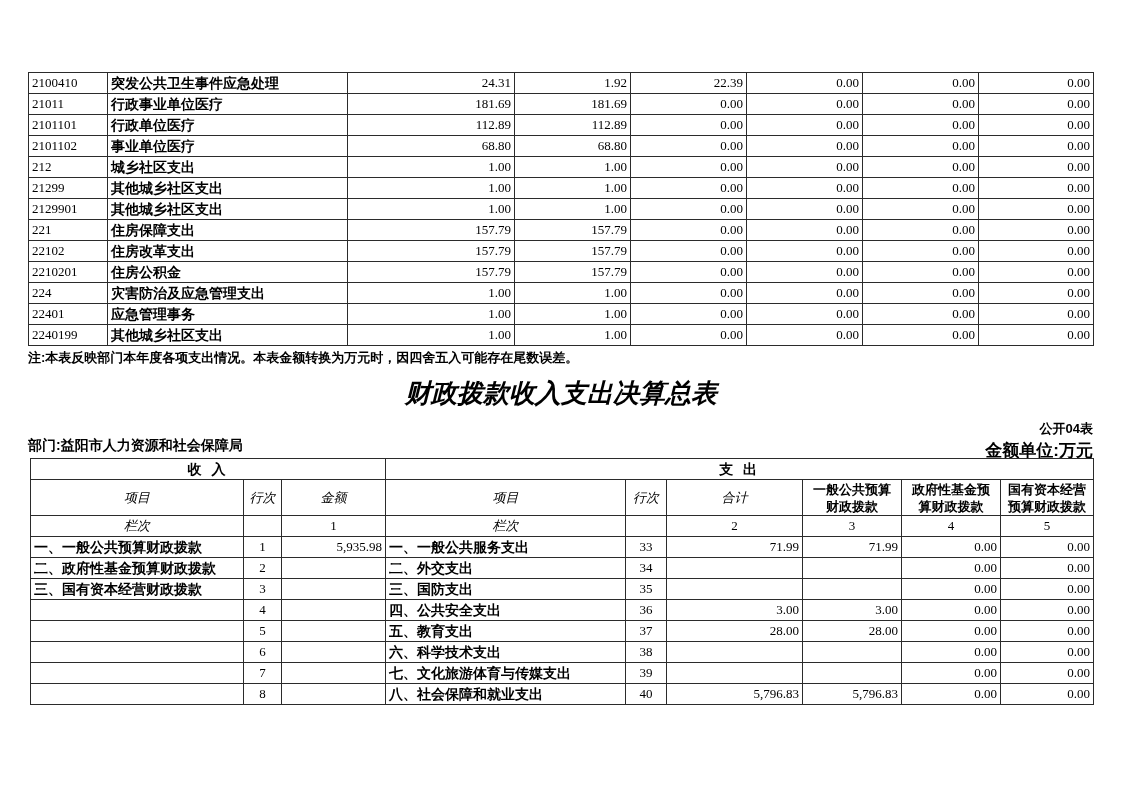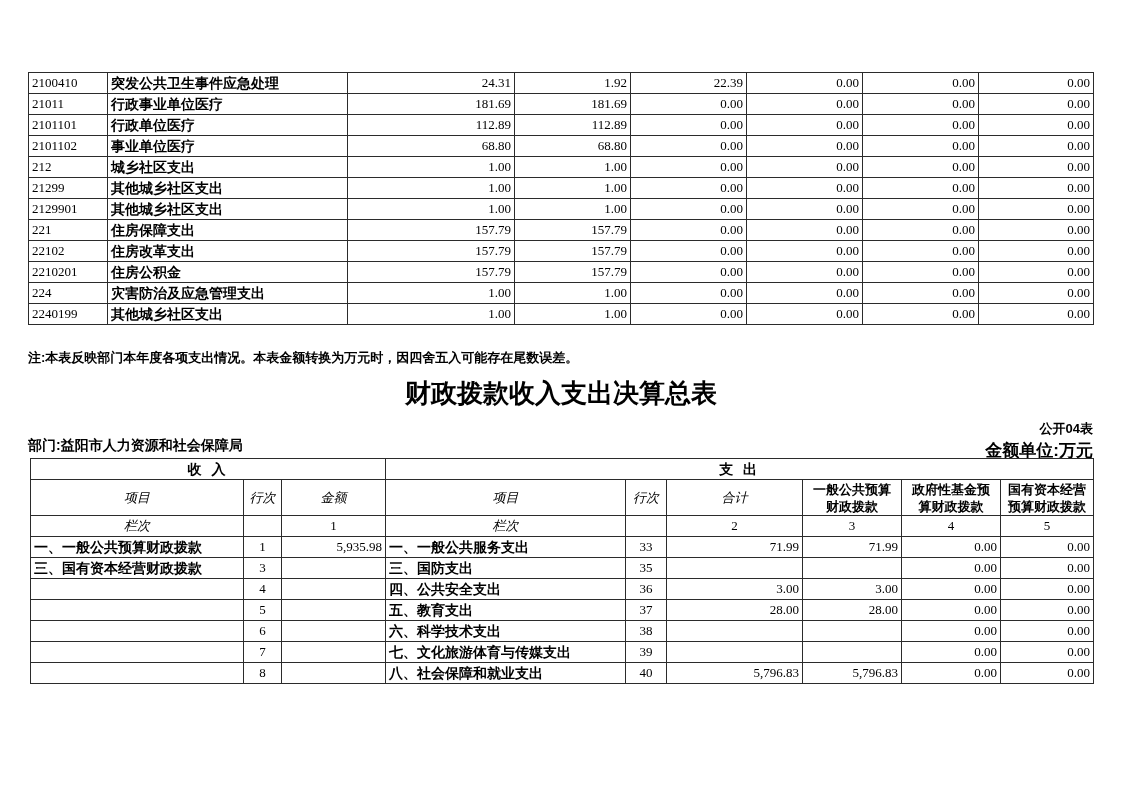--- a/index.html
+++ b/index.html
@@ -34,21 +34,21 @@
     font-weight: bold; font-family: "Liberation Sans", sans-serif;
     font-size: 13px; white-space: pre-line; line-height: 17px;
   }
   tr.hrow2 td { height: 36px; }
   .note {
     position: absolute; left: 28px; top: 349px;
     font-family: "Liberation Sans", sans-serif; font-weight: bold; font-size: 13px;
   }
   .title {
     position: absolute; left: 0; width: 100%; top: 376px; text-align: center;
-    font-family: "Liberation Sans", sans-serif; font-weight: bold; font-size: 26px;
+    font-family: "Liberation Sans", sans-serif; font-weight: bold; font-size: 26px; font-style: italic;
   }
   .tcode {
     position: absolute; right: 29px; top: 420px;
     font-family: "Liberation Sans", sans-serif; font-weight: bold; font-size: 13px;
   }
   .dept {
     position: absolute; left: 28px; top: 437px;
     font-family: "Liberation Sans", sans-serif; font-weight: bold; font-size: 14px;
   }
   .unit {
@@ -169,20 +169,30 @@
           <td class="ar num">157.79</td>
           <td class="ar num">157.79</td>
           <td class="ar num">0.00</td>
           <td class="ar num">0.00</td>
           <td class="ar num">0.00</td>
           <td class="ar num">0.00</td>
         </tr>
         <tr>
           <td class="al num">224</td>
           <td class="al lbl">灾害防治及应急管理支出</td>
+          <td class="ar num">1.00</td>
+          <td class="ar num">1.00</td>
+          <td class="ar num">0.00</td>
+          <td class="ar num">0.00</td>
+          <td class="ar num">0.00</td>
+          <td class="ar num">0.00</td>
+        </tr>
+        <tr>
+          <td class="al num">22401</td>
+          <td class="al lbl">应急管理事务</td>
           <td class="ar num">1.00</td>
           <td class="ar num">1.00</td>
           <td class="ar num">0.00</td>
           <td class="ar num">0.00</td>
           <td class="ar num">0.00</td>
           <td class="ar num">0.00</td>
         </tr>
         <tr>
           <td class="al num">2240199</td>
           <td class="al lbl">其他城乡社区支出</td>
@@ -255,20 +265,31 @@
           <td class="ac num">1</td>
           <td class="ar num">5,935.98</td>
           <td class="al lbl">一、一般公共服务支出</td>
           <td class="ac num">33</td>
           <td class="ar num">71.99</td>
           <td class="ar num">71.99</td>
           <td class="ar num">0.00</td>
           <td class="ar num">0.00</td>
         </tr>
         <tr>
+          <td class="al lbl">二、政府性基金预算财政拨款</td>
+          <td class="ac num">2</td>
+          <td class="ar num"></td>
+          <td class="al lbl">二、外交支出</td>
+          <td class="ac num">34</td>
+          <td class="ar num"></td>
+          <td class="ar num"></td>
+          <td class="ar num">0.00</td>
+          <td class="ar num">0.00</td>
+        </tr>
+        <tr>
           <td class="al lbl">三、国有资本经营财政拨款</td>
           <td class="ac num">3</td>
           <td class="ar num"></td>
           <td class="al lbl">三、国防支出</td>
           <td class="ac num">35</td>
           <td class="ar num"></td>
           <td class="ar num"></td>
           <td class="ar num">0.00</td>
           <td class="ar num">0.00</td>
         </tr>

